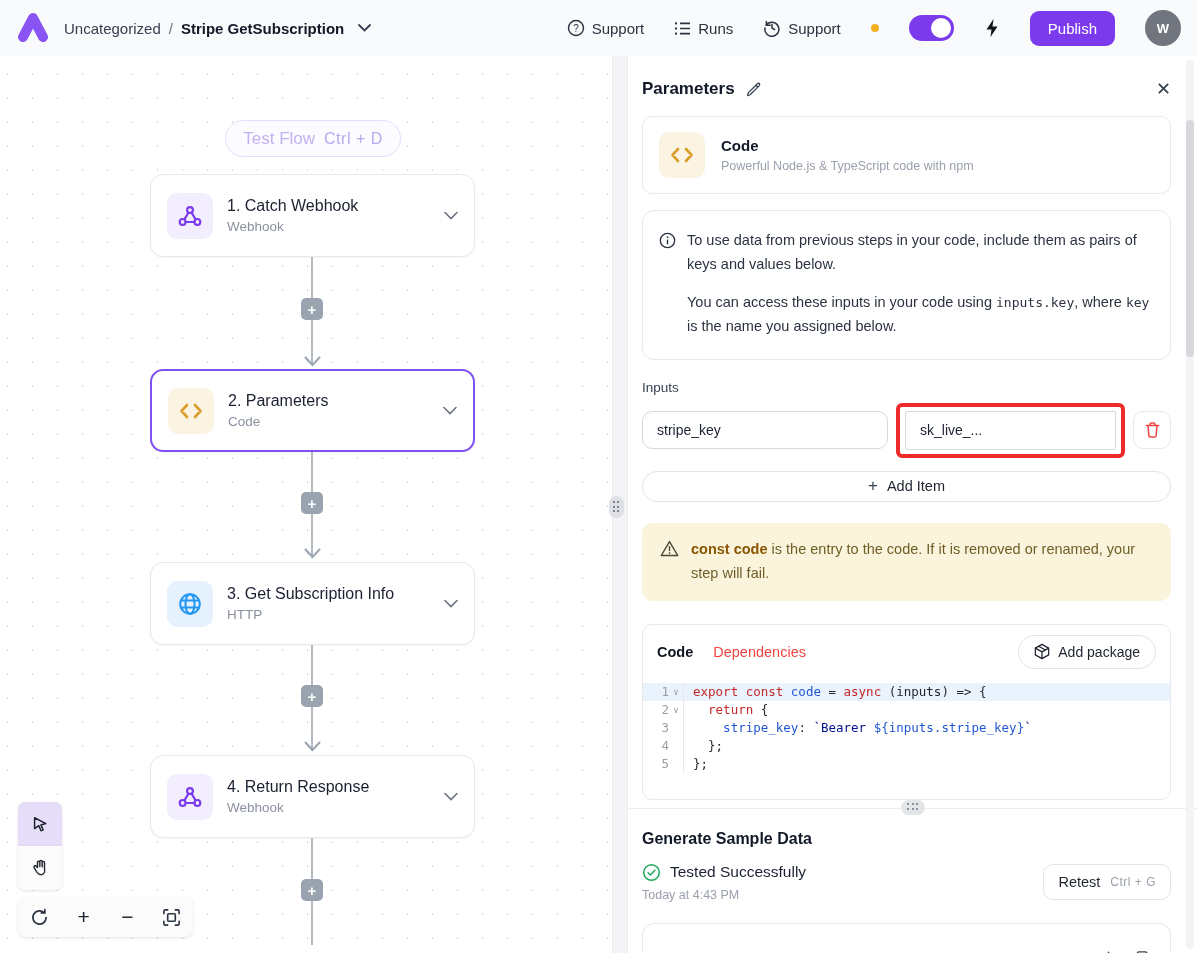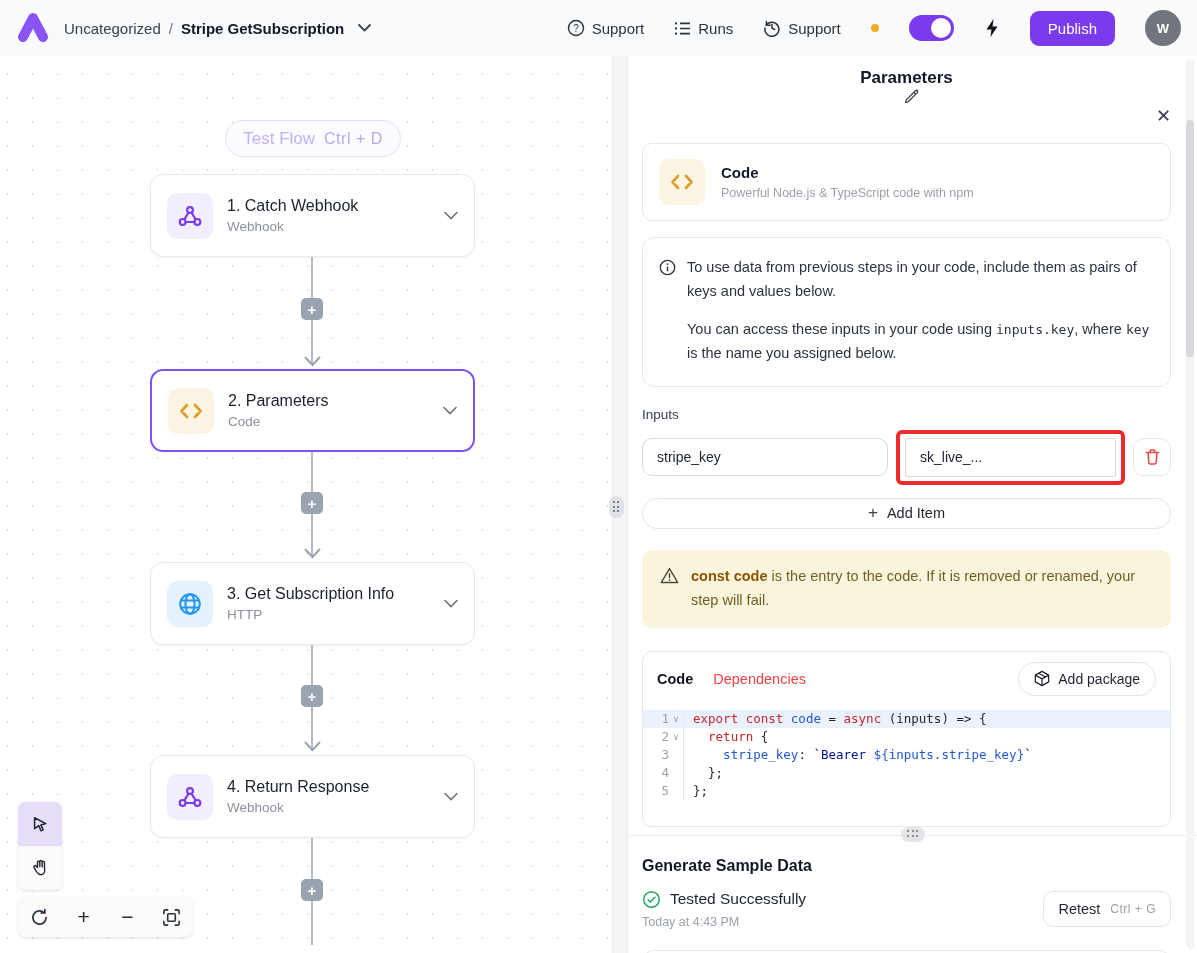--- a/index.html
+++ b/index.html
@@ -67,21 +67,21 @@
   .gutter { position:absolute; left:612px; top:56px; width:16px; height:897px; background:#f5f5f7;
     border-left:1px solid #ececef; border-right:1px solid #ececef; }
   .gutter-handle { position:absolute; left:-4px; top:440px; width:15px; height:22px; border-radius:7px;
     background:#dfe1e6; display:flex; align-items:center; justify-content:center; cursor:col-resize; }
   .dots6 { display:grid; grid-template-columns:repeat(2,3px); grid-auto-rows:3px; gap:1.5px; }
   .dots6 i { background:#5c6470; border-radius:50%; width:2.2px; height:2.2px; }
 
   
   .panel { position:absolute; left:629px; top:56px; width:568px; height:897px; background:#fff; overflow:hidden; }
   .panel-inner { padding:0 26px 0 13px; }
-  .panel-head { display:flex; align-items:center; margin-top:12px;flex-direction:column; }
+  .panel-head { display:flex; align-items:center; margin-top:22px; }
   .panel-title { font-size:17px; font-weight:700; color:#111827; }
   .pencil { margin-left:10px; cursor:pointer; color:#374151; }
   .close-x { margin-left:auto; font-size:18px; color:#374151; cursor:pointer; }
 
   .card { border:1px solid #e7e8ec; border-radius:10px; background:#fff; }
   .code-card { margin-top:16px; height:78px; display:flex; align-items:center; gap:16px; padding:0 16px; }
   .code-card .cc-title { font-size:15px; font-weight:700; color:#111827; }
   .code-card .cc-sub { font-size:12.5px; color:#9aa1ad; margin-top:5px; }
 
   .info-card { margin-top:16px; padding:18px 18px 20px 16px; display:flex; gap:11px; border-radius:12px; }

